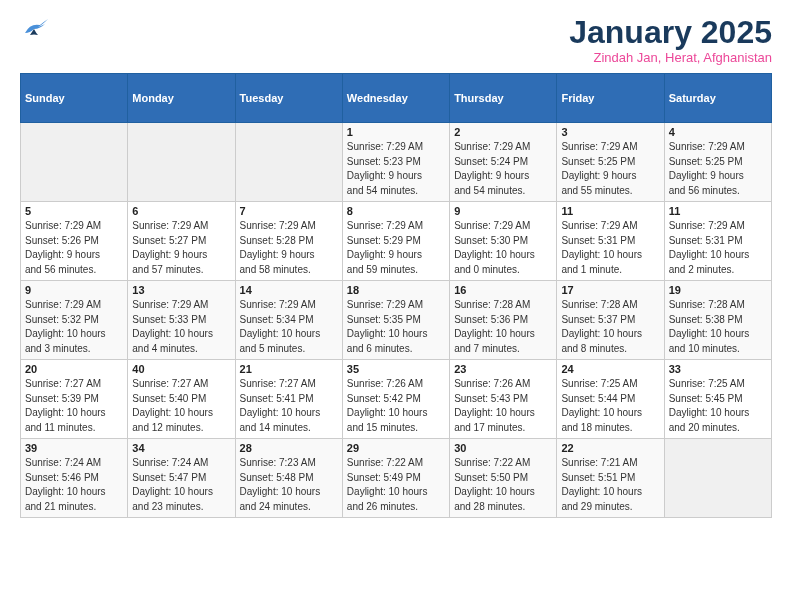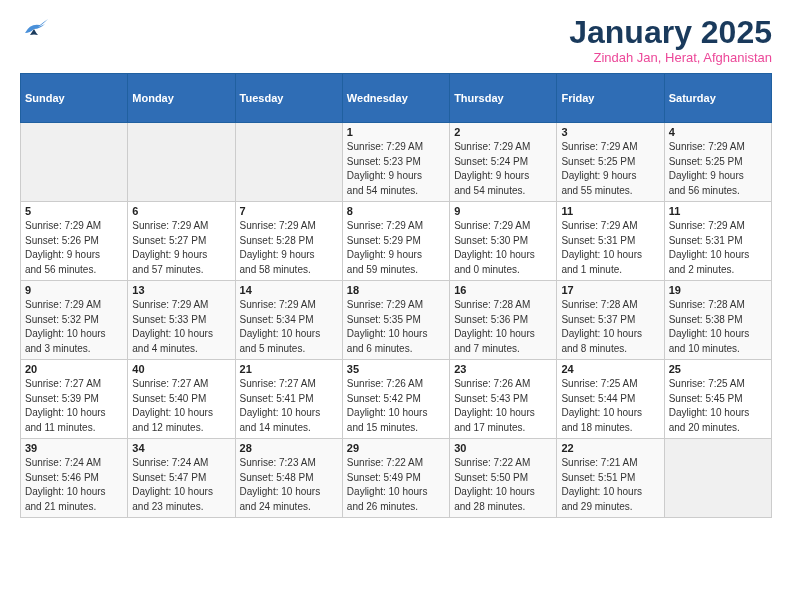--- a/index.html
+++ b/index.html
@@ -216,21 +216,21 @@
           </td>
           <td>
             <span class="day-number">23</span>
             <div class="day-info">Sunrise: 7:26 AM<br>Sunset: 5:43 PM<br>Daylight: 10 hours<br>and 17 minutes.</div>
           </td>
           <td>
             <span class="day-number">24</span>
             <div class="day-info">Sunrise: 7:25 AM<br>Sunset: 5:44 PM<br>Daylight: 10 hours<br>and 18 minutes.</div>
           </td>
           <td>
-            <span class="day-number">25</span>
+            <span class="day-number">33</span>
             <div class="day-info">Sunrise: 7:25 AM<br>Sunset: 5:45 PM<br>Daylight: 10 hours<br>and 20 minutes.</div>
           </td>
         </tr>
         <tr>
           <td>
             <span class="day-number">39</span>
             <div class="day-info">Sunrise: 7:24 AM<br>Sunset: 5:46 PM<br>Daylight: 10 hours<br>and 21 minutes.</div>
           </td>
           <td>
             <span class="day-number">34</span>

